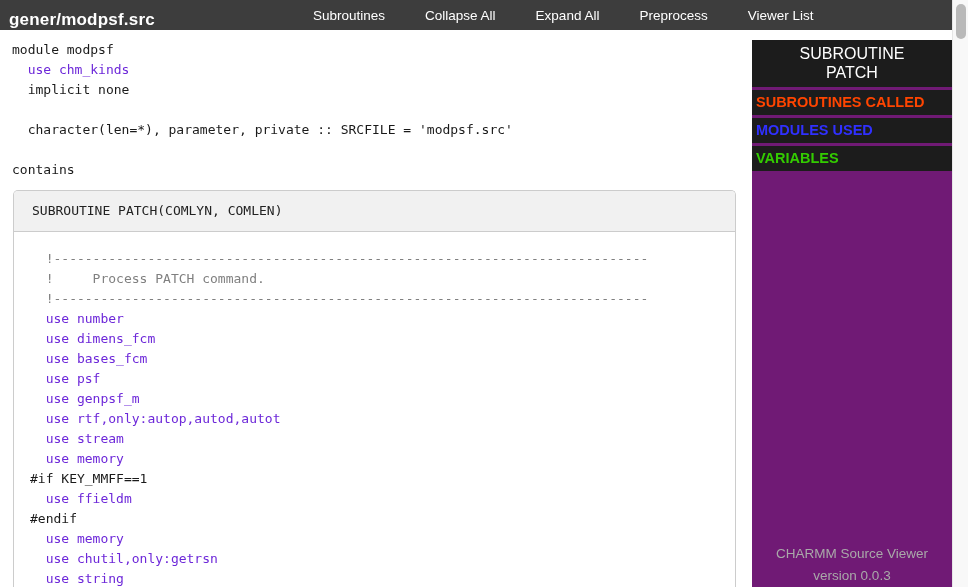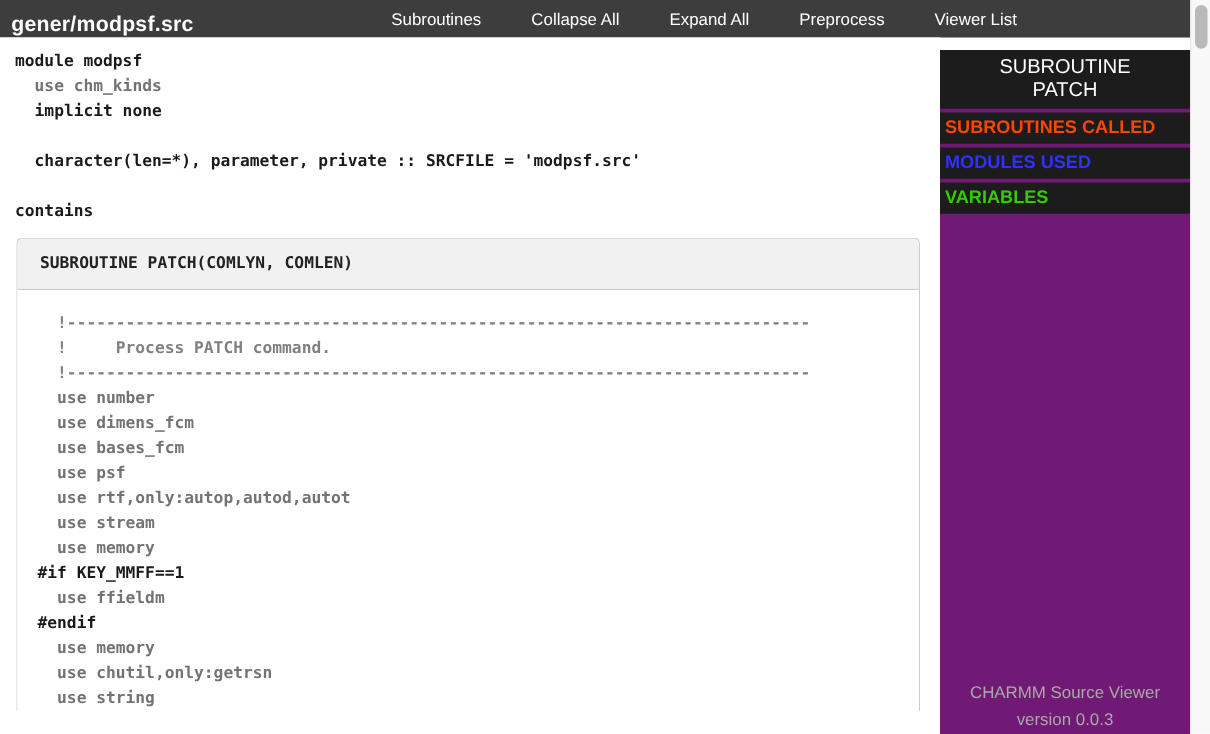--- a/index.html
+++ b/index.html
@@ -19,29 +19,29 @@
     position: absolute; left: 313px; top: 0; height: 30px;
     display: flex; align-items: center; gap: 40px;
   }
   .topbar-nav .nav-item {
     color: #ffffff; font-size: 13.5px; white-space: nowrap; cursor: pointer;
   }
 
   
   .content {
     position: absolute; left: 0; top: 30px; width: 752px; height: 557px;
-    background: #ffffff; overflow: hidden; font-weight: bold;
+    background: #ffffff; overflow: hidden;
   }
   .codeline {
     font-family: "DejaVu Sans Mono", "Liberation Mono", monospace;
     font-size: 13px; line-height: 20px; height: 20px; white-space: pre;
   }
   .c-plain     { color: #1a1a1a; }
   .c-directive { color: #1a1a1a; }
-  .c-use       { color: #737373; }
+  .c-use       { color: #6d28d9; }
   .c-comment   { color: #808080; }
 
   .top-code { padding: 10px 0 0 12px; }
 
   .sub-box {
     margin: 10px 16px 0 13px;
     border: 1px solid #cccccc; border-radius: 5px 5px 0 0;
     border-bottom: none;
   }
   .sub-box-header {
@@ -112,20 +112,21 @@
       <div class="codeline">SUBROUTINE PATCH(COMLYN, COMLEN)</div>
     </div>
     <div class="sub-box-body">
         <div class="codeline c-comment">  !----------------------------------------------------------------------------</div>
         <div class="codeline c-comment">  !     Process PATCH command.</div>
         <div class="codeline c-comment">  !----------------------------------------------------------------------------</div>
         <div class="codeline c-use">  use number</div>
         <div class="codeline c-use">  use dimens_fcm</div>
         <div class="codeline c-use">  use bases_fcm</div>
         <div class="codeline c-use">  use psf</div>
+        <div class="codeline c-use">  use genpsf_m</div>
         <div class="codeline c-use">  use rtf,only:autop,autod,autot</div>
         <div class="codeline c-use">  use stream</div>
         <div class="codeline c-use">  use memory</div>
         <div class="codeline c-directive">#if KEY_MMFF==1</div>
         <div class="codeline c-use">  use ffieldm</div>
         <div class="codeline c-directive">#endif</div>
         <div class="codeline c-use">  use memory</div>
         <div class="codeline c-use">  use chutil,only:getrsn</div>
         <div class="codeline c-use">  use string</div>
       </div>

